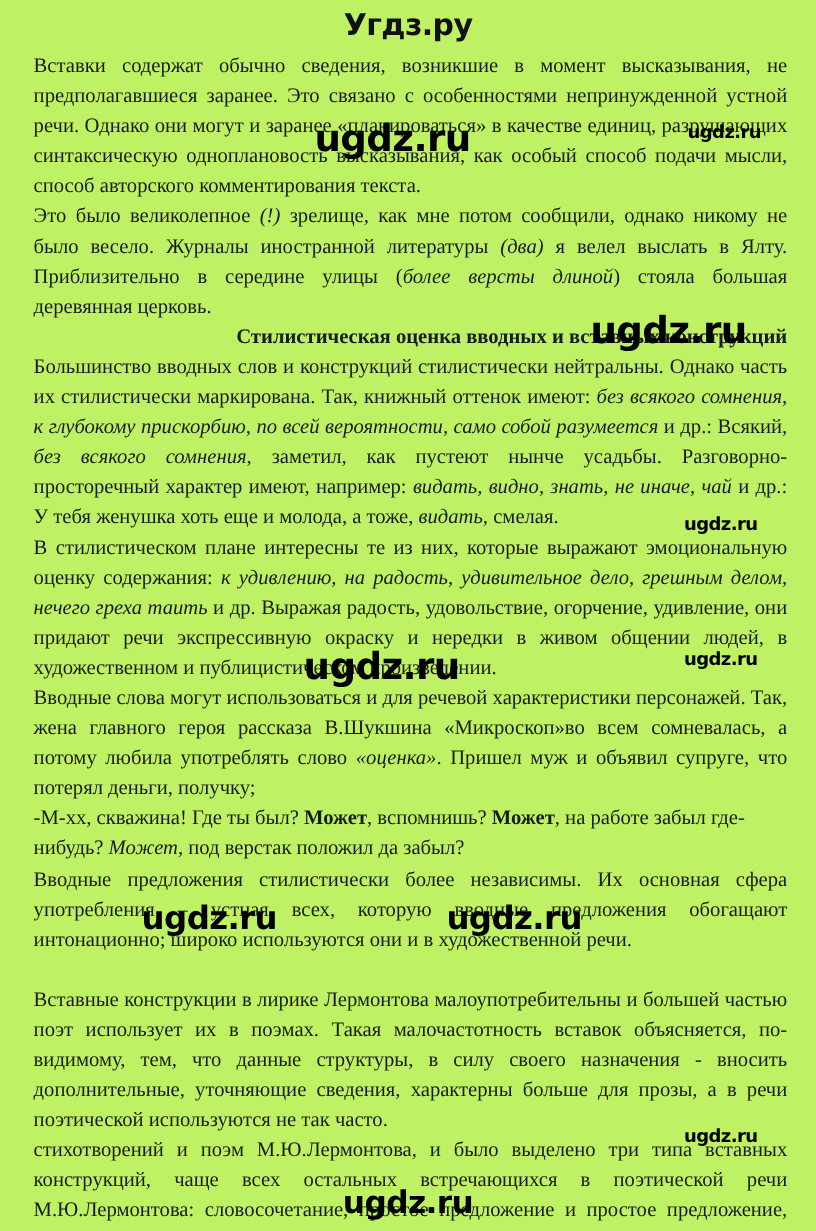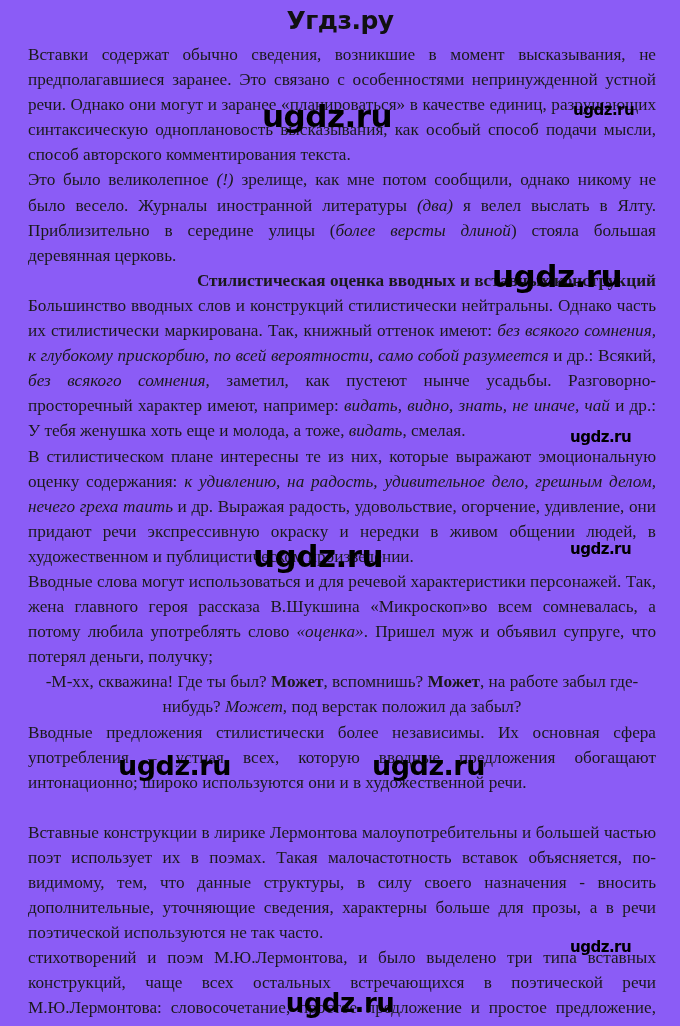--- a/index.html
+++ b/index.html
@@ -9,21 +9,21 @@
   }
   body {
     font-family: "Liberation Serif", "DejaVu Serif", serif;
     color: #1a1a1a;
   }
   #page {
     position: relative;
     width: 680px;
     height: 1026px;
     overflow: hidden;
-    background: #8b5cf6;
+    background: #bef264;
   }
 
   
   .site-logo {
     position: absolute;
     top: 6px;
     left: 0;
     width: 680px;
     text-align: center;
     font-family: "DejaVu Sans", "Liberation Sans", sans-serif;
@@ -41,21 +41,21 @@
     width: 628px;
   }
   .para {
     margin: 0;
     text-align: justify;
     text-justify: inter-word;
     font-size: 17.2px;
     line-height: 25.1px;
     hyphens: none;
   }
-  .para.nojust { text-align: center; }
+  .para.nojust { text-align: left; }
   .para.head {
     font-weight: bold;
     text-align: right;
   }
   .spacer { height: 25px; }
   i { font-style: italic; }
   b { font-weight: bold; }
 
   
   .wm {

